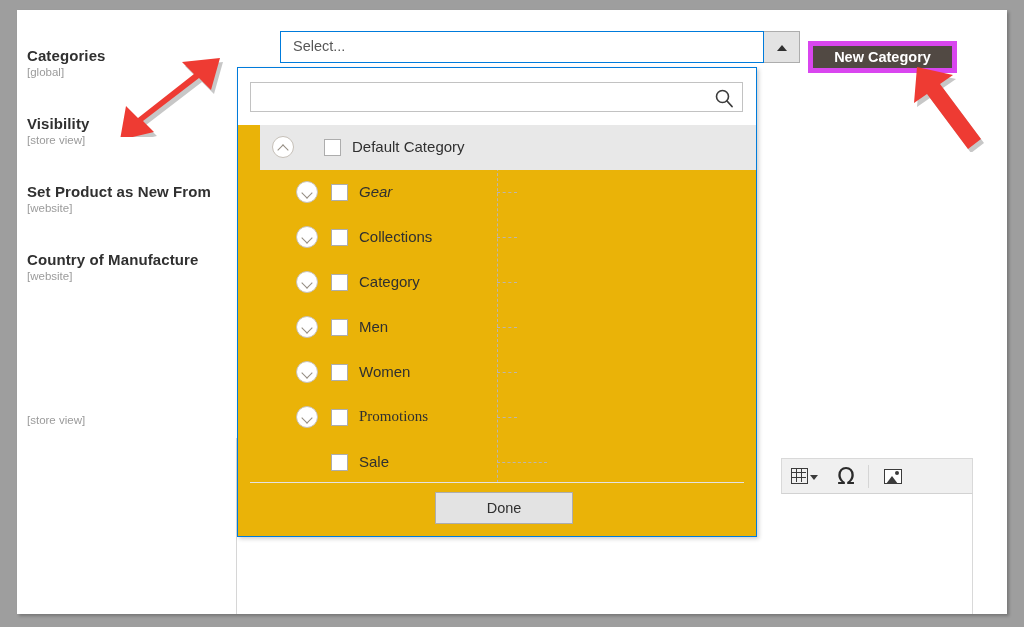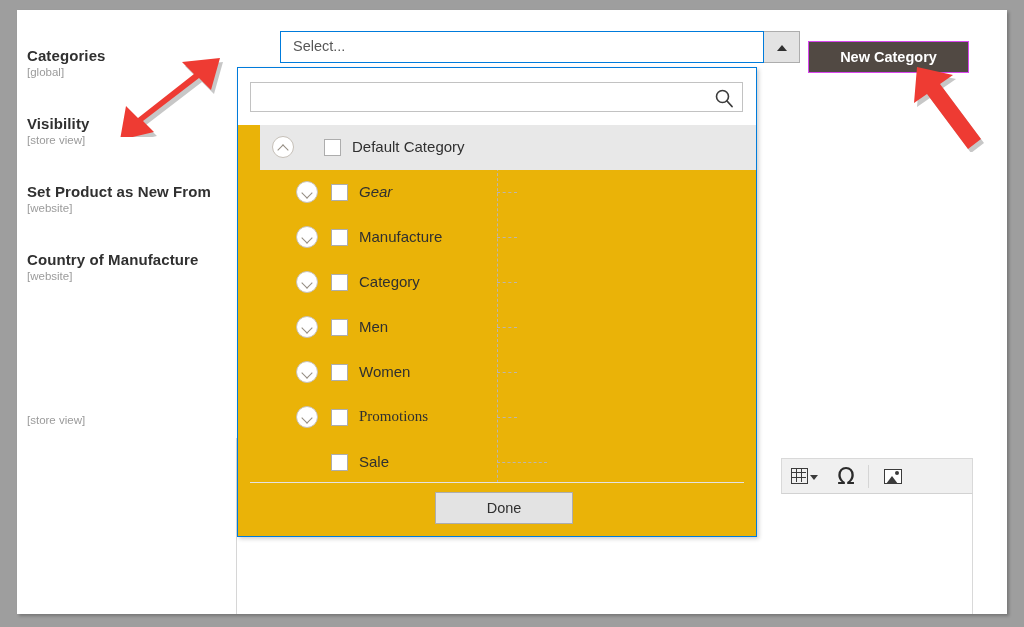--- a/index.html
+++ b/index.html
@@ -158,22 +158,22 @@
   #done-btn {
     position:absolute; left:197px; top:424px; width:138px; height:32px;
     background:#e3e3e3; border:1px solid #adadad;
     color:#303030; font-size:14.5px;
     font-family:"Liberation Sans", sans-serif;
     cursor:pointer;
   }
 
   
   #new-category-btn {
-    position:absolute; left:791px; top:31px; width:161px; height:32px;
-    background:#514943; border:1px solid #d946ef;
+    position:absolute; left:791px; top:31px; width:149px; height:32px;
+    background:#514943; border:5px solid #d946ef;
     color:#ffffff; font-size:14.5px; font-weight:bold;
     font-family:"Liberation Sans", sans-serif;
     cursor:pointer;
   }
 
   
   #editor-toolbar {
     position:absolute; left:764px; top:448px; width:192px; height:36px;
     background:#f0f0f0; border:1px solid #d9d9d9; border-bottom-color:#d2d2d2;
   }
@@ -303,21 +303,21 @@
             </div>
             <div class="cbx" style="left: 93px; top: 14px;"></div>
             <span class="node-label" style="left: 121px; top: 13px;">Gear</span>
           </div>
           <div class="branch" style="left: 259px; top: 112px; width: 20px;"></div>
           <div class="tree-row lvl1" style="top: 90px;">
             <div class="twisty" style="left: 58px; top: 11px;">
               <span class="chev"></span>
             </div>
             <div class="cbx" style="left: 93px; top: 14px;"></div>
-            <span class="node-label" style="left: 121px; top: 13px;">Manufacture</span>
+            <span class="node-label" style="left: 121px; top: 13px;">Collections</span>
           </div>
           <div class="branch" style="left: 259px; top: 157px; width: 20px;"></div>
           <div class="tree-row lvl1" style="top: 135px;">
             <div class="twisty" style="left: 58px; top: 11px;">
               <span class="chev"></span>
             </div>
             <div class="cbx" style="left: 93px; top: 14px;"></div>
             <span class="node-label" style="left: 121px; top: 13px;">Category</span>
           </div>
           <div class="branch" style="left: 259px; top: 202px; width: 20px;"></div>

